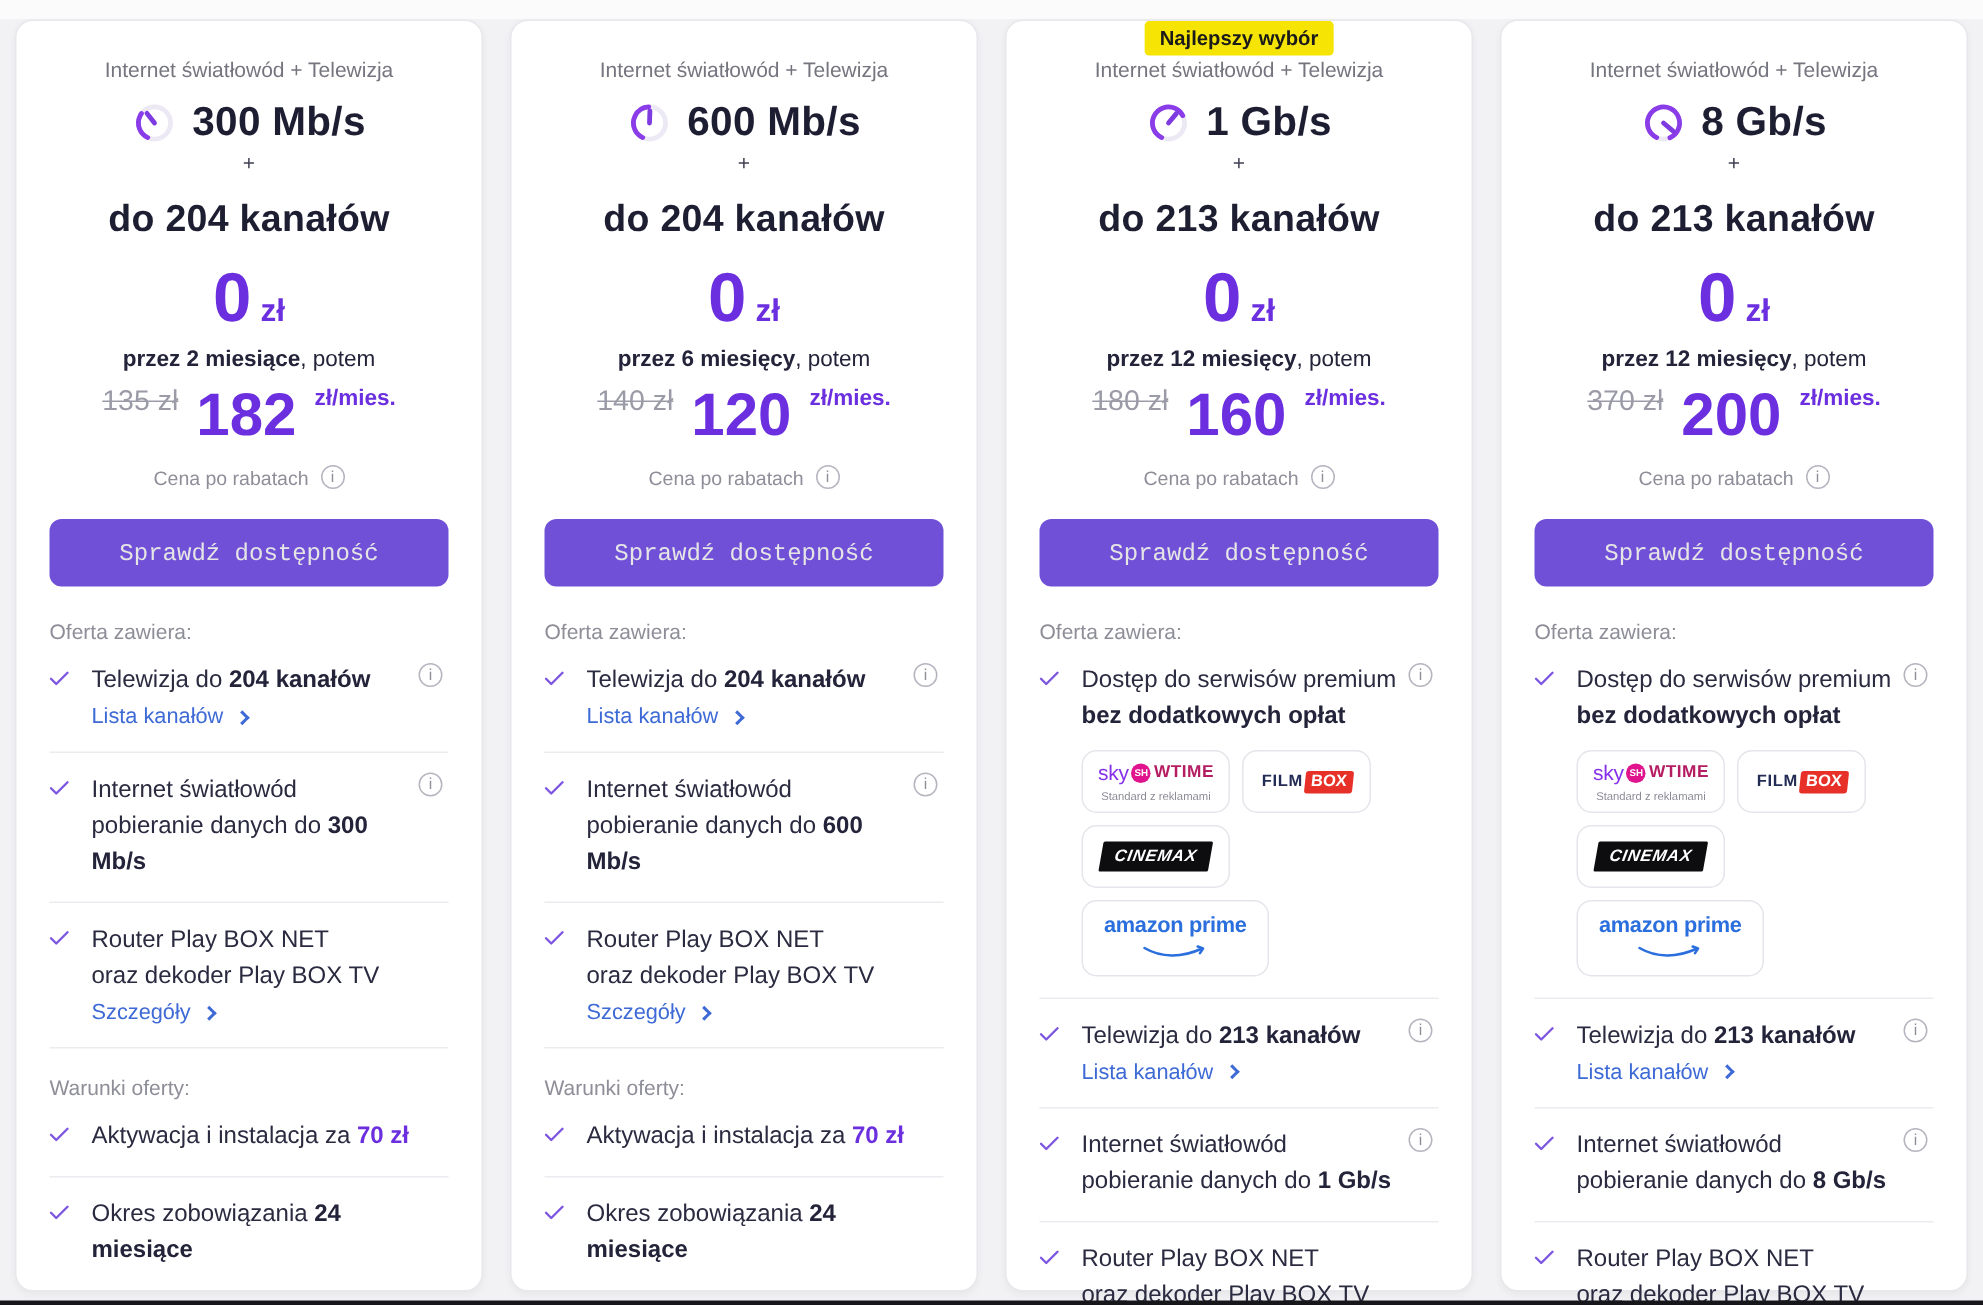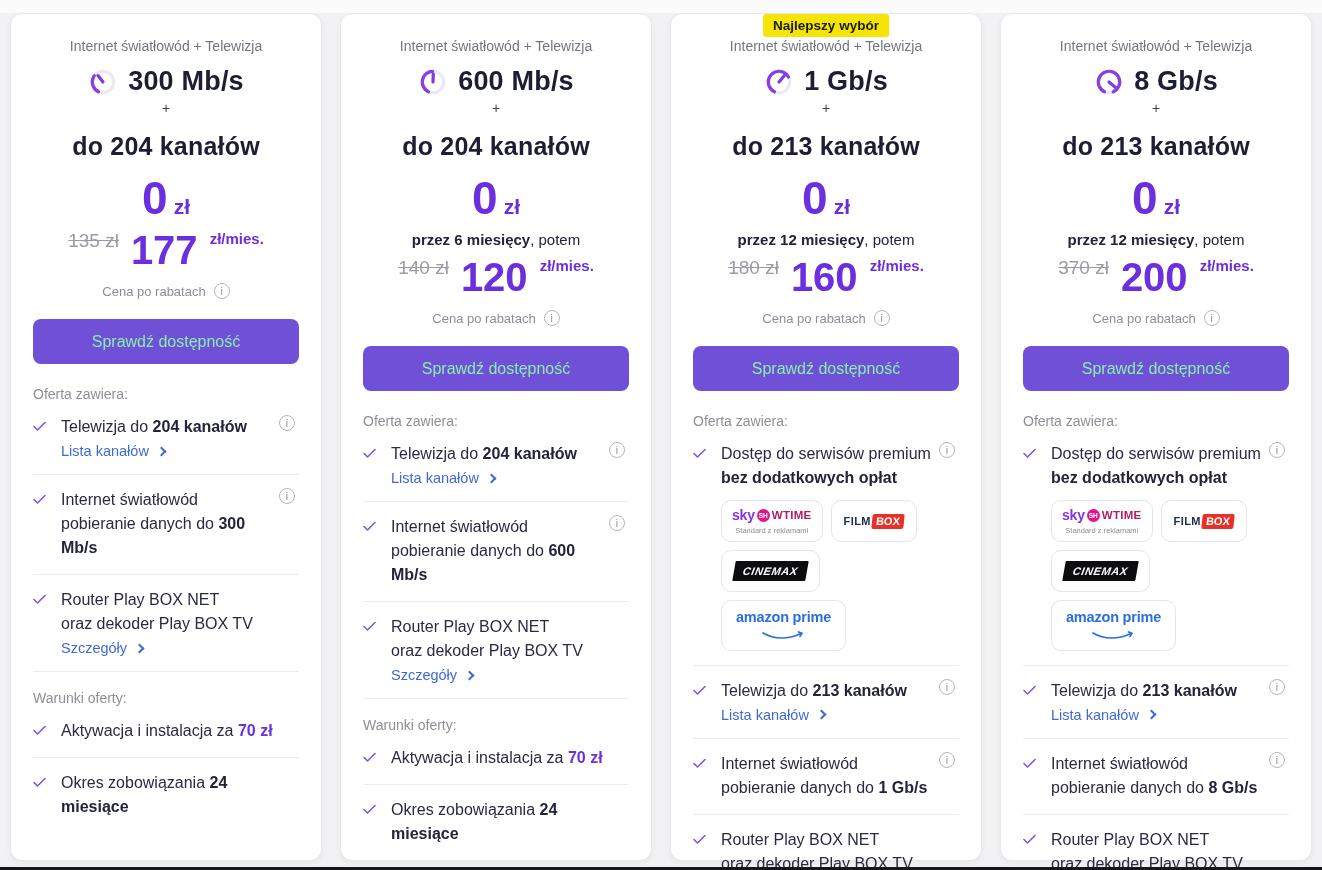--- a/index.html
+++ b/index.html
@@ -34,39 +34,39 @@
   .promo-line b{font-weight:700}
   .price-row{margin-top:9px;display:flex;justify-content:center;align-items:flex-start;gap:12px}
   .old{font-size:19px;color:#9b9ba7}
   .new{font-size:40px;font-weight:700;color:var(--purple);line-height:1}
   .permo{font-size:15px;font-weight:700;color:var(--purple)}
   .note{margin-top:13px;font-size:13px;color:var(--gray);display:flex;justify-content:center;align-items:center;gap:8px}
   .info{width:16px;height:16px;border:1px solid #b5b5c0;border-radius:50%;color:var(--gray);
         font-size:10.5px;line-height:1;display:inline-flex;align-items:center;justify-content:center;
         flex:0 0 auto;cursor:pointer;font-style:normal}
   .cta{display:block;margin:20px 22px 0;width:calc(100% - 44px);height:45px;background:var(--btn-purple);
-       color:#86efac;font-size:16px;font-family:Liberation Sans, sans-serif;border:none;border-radius:8px;cursor:pointer}
+       color:#e5e5e5;font-size:16px;font-family:Liberation Mono, monospace;border:none;border-radius:8px;cursor:pointer}
   .body{padding:0 22px;text-align:left}
   .sec-heading{margin-top:22px;font-size:14px;color:var(--gray)}
   .sec-heading.terms{margin-top:18px}
   .feature-row{display:grid;grid-template-columns:28px 1fr 20px;margin-top:13px;align-items:start}
   .check-cell{padding-top:3px}
   .feature-line{font-size:16px;line-height:1.5;color:var(--text)}
   .feature-line b{font-weight:700;color:#23233a}
   .feature-line b.accent{color:var(--purple)}
   .feature-link{display:inline-flex;align-items:center;gap:9px;color:var(--link);font-size:14.5px;
                 margin-top:4px;cursor:pointer;text-decoration:none}
   .chev{width:7px;height:7px;border-right:2px solid var(--link);border-bottom:2px solid var(--link);
         transform:rotate(-45deg);display:inline-block}
   .divider{border-top:1px solid var(--divider);margin-top:14px}
   .chips{display:flex;flex-wrap:wrap;gap:8px;margin-top:10px}
   .chip{border:1px solid #e5e5eb;border-radius:10px;background:#fff;display:inline-flex;
         flex-direction:column;align-items:center;justify-content:center;padding:6px 10px}
   .sky-row{display:inline-flex;align-items:center;gap:1px}
-  .sky-word{font-size:14px;font-weight:700;color:#8630ea;letter-spacing:-.2px}
+  .sky-word{font-size:14px;font-weight:400;color:#8630ea;letter-spacing:-.2px}
   .sh-mark{width:13px;height:13px;border-radius:50%;background:#e0148c;color:#fff;font-size:6.5px;
            font-weight:800;display:inline-flex;align-items:center;justify-content:center;margin:0 1px}
   .sky-rest{font-size:11.5px;font-weight:800;color:#b41d62;letter-spacing:.3px}
   .sky-sub{font-size:7.5px;color:#8c8c96;margin-top:3px}
   .fb{display:inline-flex;align-items:center;padding:5px 2px}
   .fb1{font-size:11px;font-weight:800;color:#232c55;letter-spacing:.4px}
   .fb2{font-size:11px;font-weight:800;color:#fff;background:#e63028;padding:1px 4px 2px;border-radius:2px;
        margin-left:1px;transform:skewX(-6deg)}
   .cmx{background:#0d0d0f;color:#fff;font-size:11px;font-weight:800;font-style:italic;letter-spacing:.6px;
        padding:4px 9px;transform:skewX(-10deg);border-radius:1px;margin:4px 2px}
@@ -89,23 +89,26 @@
         <line class="gauge-needle" x1="14" y1="14" x2="14" y2="6.4" stroke="#7e3be0" stroke-width="3" stroke-linecap="round" transform="rotate(-38 14 14)"></line>
       </svg>
       <span class="speed">300 Mb/s</span>
     </div>
     <div class="plus">+</div>
     <div class="channels">do 204 kanałów</div>
     <div class="zero-row">
       <span class="zero">0</span>
       <span class="zero-cur">zł</span>
     </div>
+    <div class="promo-line">
+      <b>przez 2 miesiące</b><span>, potem</span>
+    </div>
     <div class="price-row">
       <s class="old">135 zł</s>
-      <span class="new">177</span>
+      <span class="new">182</span>
       <span class="permo">zł/mies.</span>
     </div>
     <div class="note">
       <span>Cena po rabatach</span>
       <span class="info">i</span>
     </div>
     <button class="cta">Sprawdź dostępność</button>
     <div class="body">
       <div class="sec-heading">Oferta zawiera:</div>
       <div>

